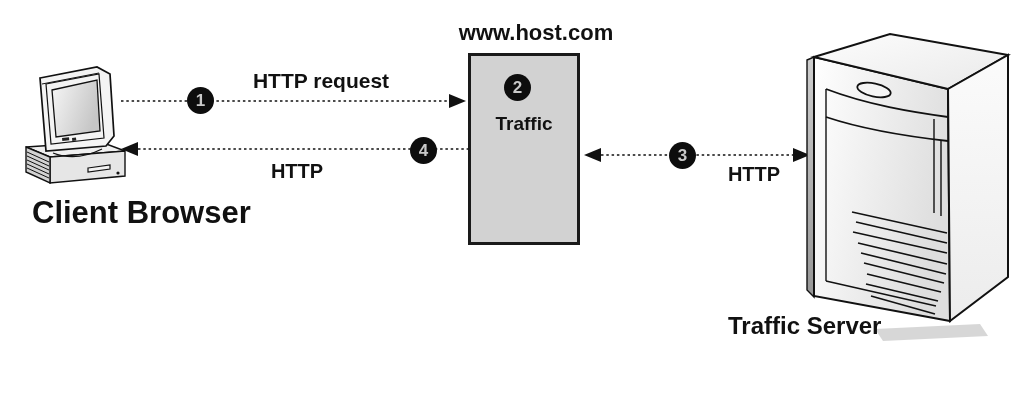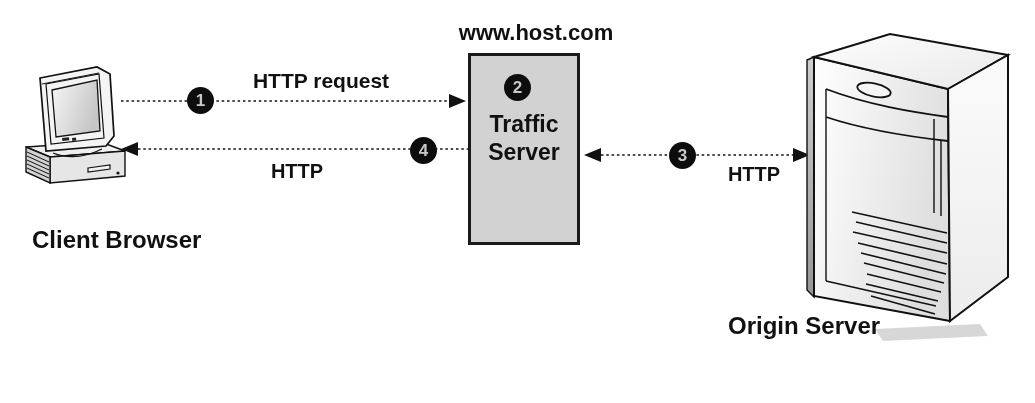--- a/index.html
+++ b/index.html
@@ -7,30 +7,30 @@
     position:relative;width:1035px;height:403px;background:#ffffff;
     font-family:"Liberation Sans",sans-serif;color:#111;overflow:hidden;
   }
   svg.layer{position:absolute;left:0;top:0;}
   .label{position:absolute;font-weight:bold;white-space:nowrap;color:#111;text-align:right;}
   .centered{transform:translateX(-50%);}
   .host-label{left:536px;top:20px;font-size:22px;}
   .flow1-label{left:311px;top:69px;font-size:21px;margin-left:10px;}
   .flow4-label{left:297px;top:160px;font-size:20px;}
   .flow3-label{left:754px;top:163px;font-size:20px;}
-  .client-label{left:32px;top:195px;font-size:24px;margin-top:31px;}
+  .client-label{left:32px;top:195px;font-size:31px;}
   .origin-label{left:728px;top:312px;font-size:24px;}
   .origin-host-label{left:728px;top:343px;font-size:16px;}
   .proxy-box{
     position:absolute;left:468px;top:53px;width:112px;height:192px;
     background:#d2d2d2;border:3px solid #1a1a1a;box-sizing:border-box;
   }
   .traffic-name{
     position:absolute;left:468px;top:110px;width:112px;text-align:center;
-    font-weight:bold;font-size:23px;line-height:28px;color:#111;
+    font-weight:bold;font-size:19px;line-height:28px;color:#111;
   }
   .badge{
     position:absolute;width:27px;height:27px;border-radius:50%;
     background:#0d0d0d;color:#c9c9c9;font-size:17px;font-weight:bold;
     display:flex;align-items:center;justify-content:center;line-height:1;
   }
   .badge1{left:187px;top:87px;}
   .badge2{left:504px;top:74px;}
   .badge3{left:669px;top:142px;}
   .badge4{left:410px;top:137px;}
@@ -136,28 +136,27 @@
         <line x1="867" y1="274" x2="941" y2="292"></line>
         <line x1="866" y1="284" x2="938" y2="301"></line>
         <line x1="871" y1="296" x2="935" y2="314"></line>
       </g>
     </g>
   </svg>
 
   <div class="proxy-box"></div>
   <div class="traffic-name">
     <div>Traffic</div>
-    <div>Server</div>
   </div>
 
   <div class="label centered host-label">www.host.com</div>
   <div class="label centered flow1-label">HTTP request</div>
   <div class="label centered flow4-label">HTTP</div>
   <div class="label centered flow3-label">HTTP</div>
   <div class="label client-label">Client Browser</div>
-  <div class="label origin-label">Origin Server</div>
+  <div class="label origin-label">Traffic Server</div>
 
   <div class="badge badge1">1</div>
   <div class="badge badge2">2</div>
   <div class="badge badge3">3</div>
   <div class="badge badge4">4</div>
 
 </div>
 
 </body></html>

